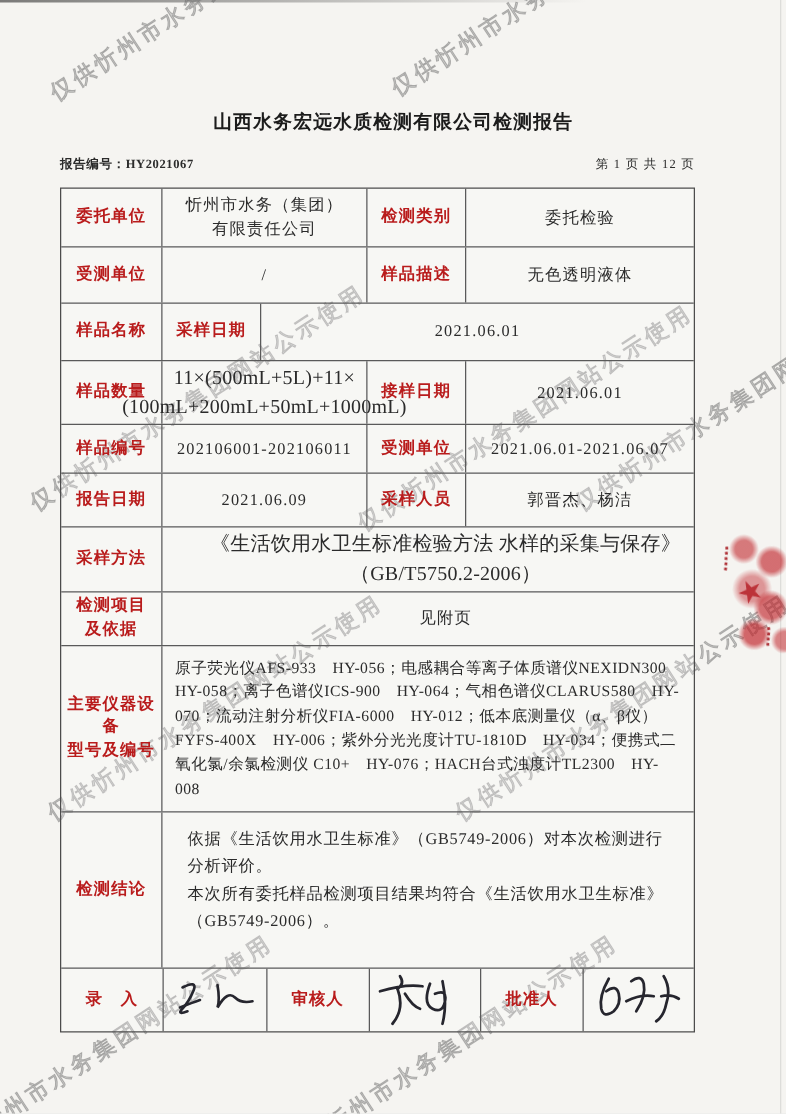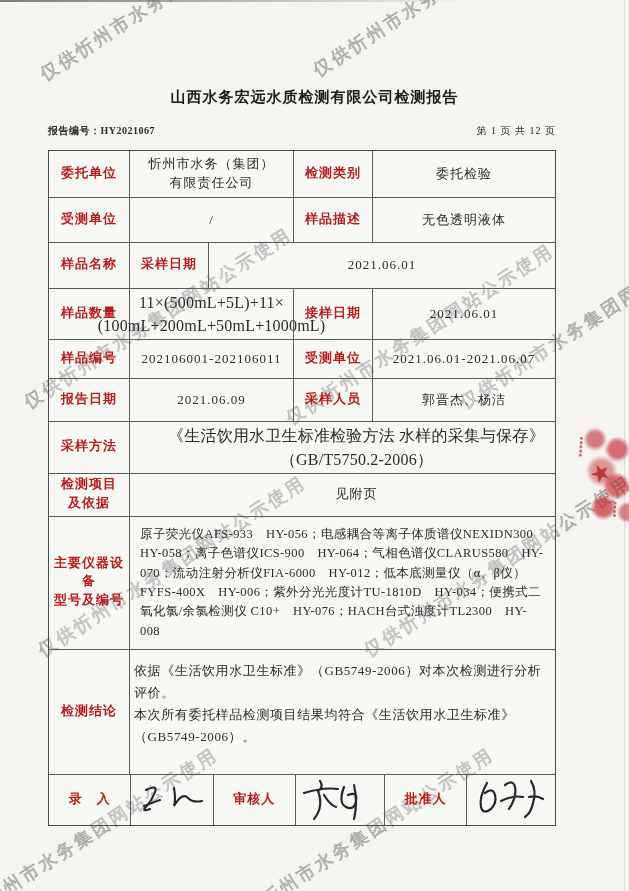--- a/index.html
+++ b/index.html
@@ -37,21 +37,21 @@
   .lab{font-weight:bold;color:#b91c1c;font-family:Liberation Mono, monospace;}
   .w1{width:80px;flex:none;}
   .w2{width:164px;flex:none;}
   .w3{width:79px;flex:none;}
   .w4{flex:1;}
   .wide{flex:1;padding-left:32px;}
   .pre{white-space:pre-line;}
   .left{justify-content:flex-start;text-align:left;}
   .smal{font-size:16px;letter-spacing:.2px;}
   .para{font-size:12.5px;letter-spacing:.4px;line-height:1.55;padding:8px 10px;}
-  .concl{font-size:13px;letter-spacing:.6px;line-height:1.7;padding:10px 4px;align-items:flex-start;font-family:Liberation Serif, serif;}
+  .concl{font-size:13px;letter-spacing:.6px;line-height:1.7;padding:10px 20px;align-items:flex-start;font-family:Liberation Serif, serif;}
   .h46{min-height:46px;} .h44{min-height:44px;} .h45{min-height:45px;} .h38{min-height:38px;}
   .h42{min-height:42px;} .h122{min-height:122px;} .h124{min-height:124px;} .h48{min-height:48px;}
   .sig-c{flex:1;}
   .sig-svg{overflow:visible;}
   
   .seal{position:absolute;left:584px;top:426px;width:52px;height:98px;transform:rotate(-7deg);
         filter:blur(.5px);opacity:.92;}
   .seal .blob{position:absolute;inset:0;background:
       radial-gradient(circle at 30% 12%, rgba(193,39,45,.65) 0 7px, rgba(193,39,45,0) 12px),
       radial-gradient(circle at 70% 25%, rgba(193,39,45,.7) 0 8px, rgba(193,39,45,0) 13px),

